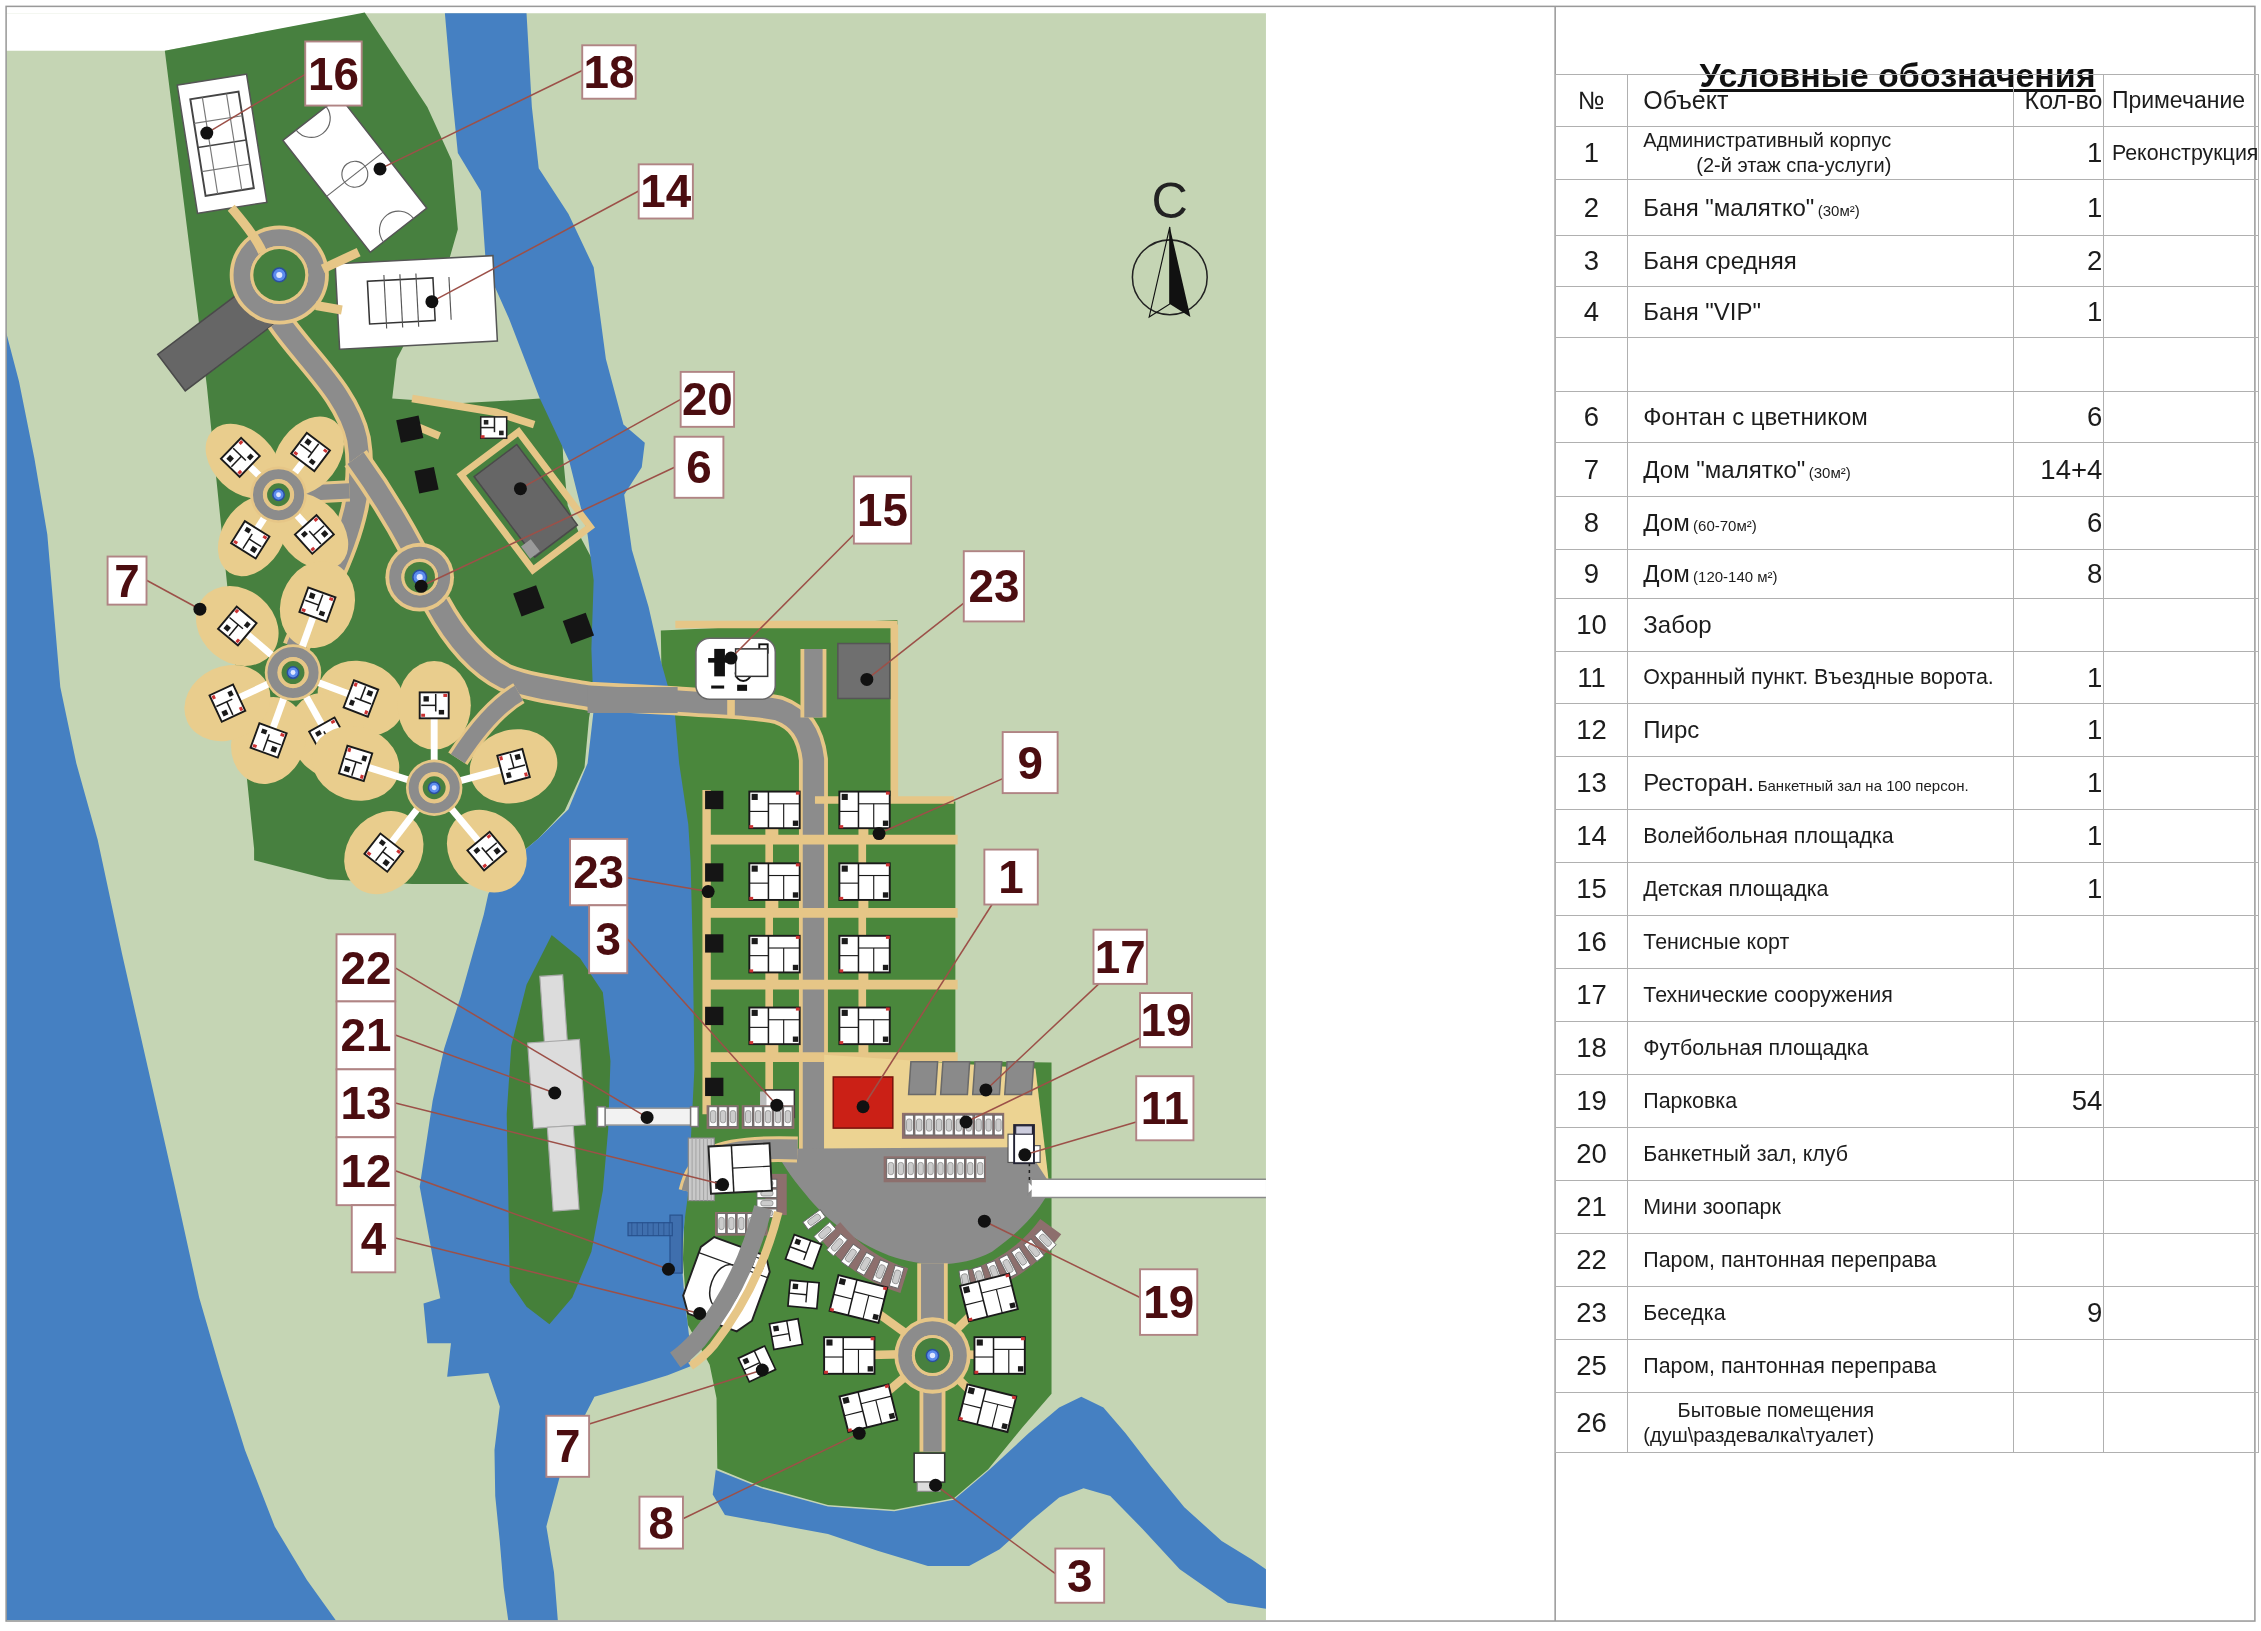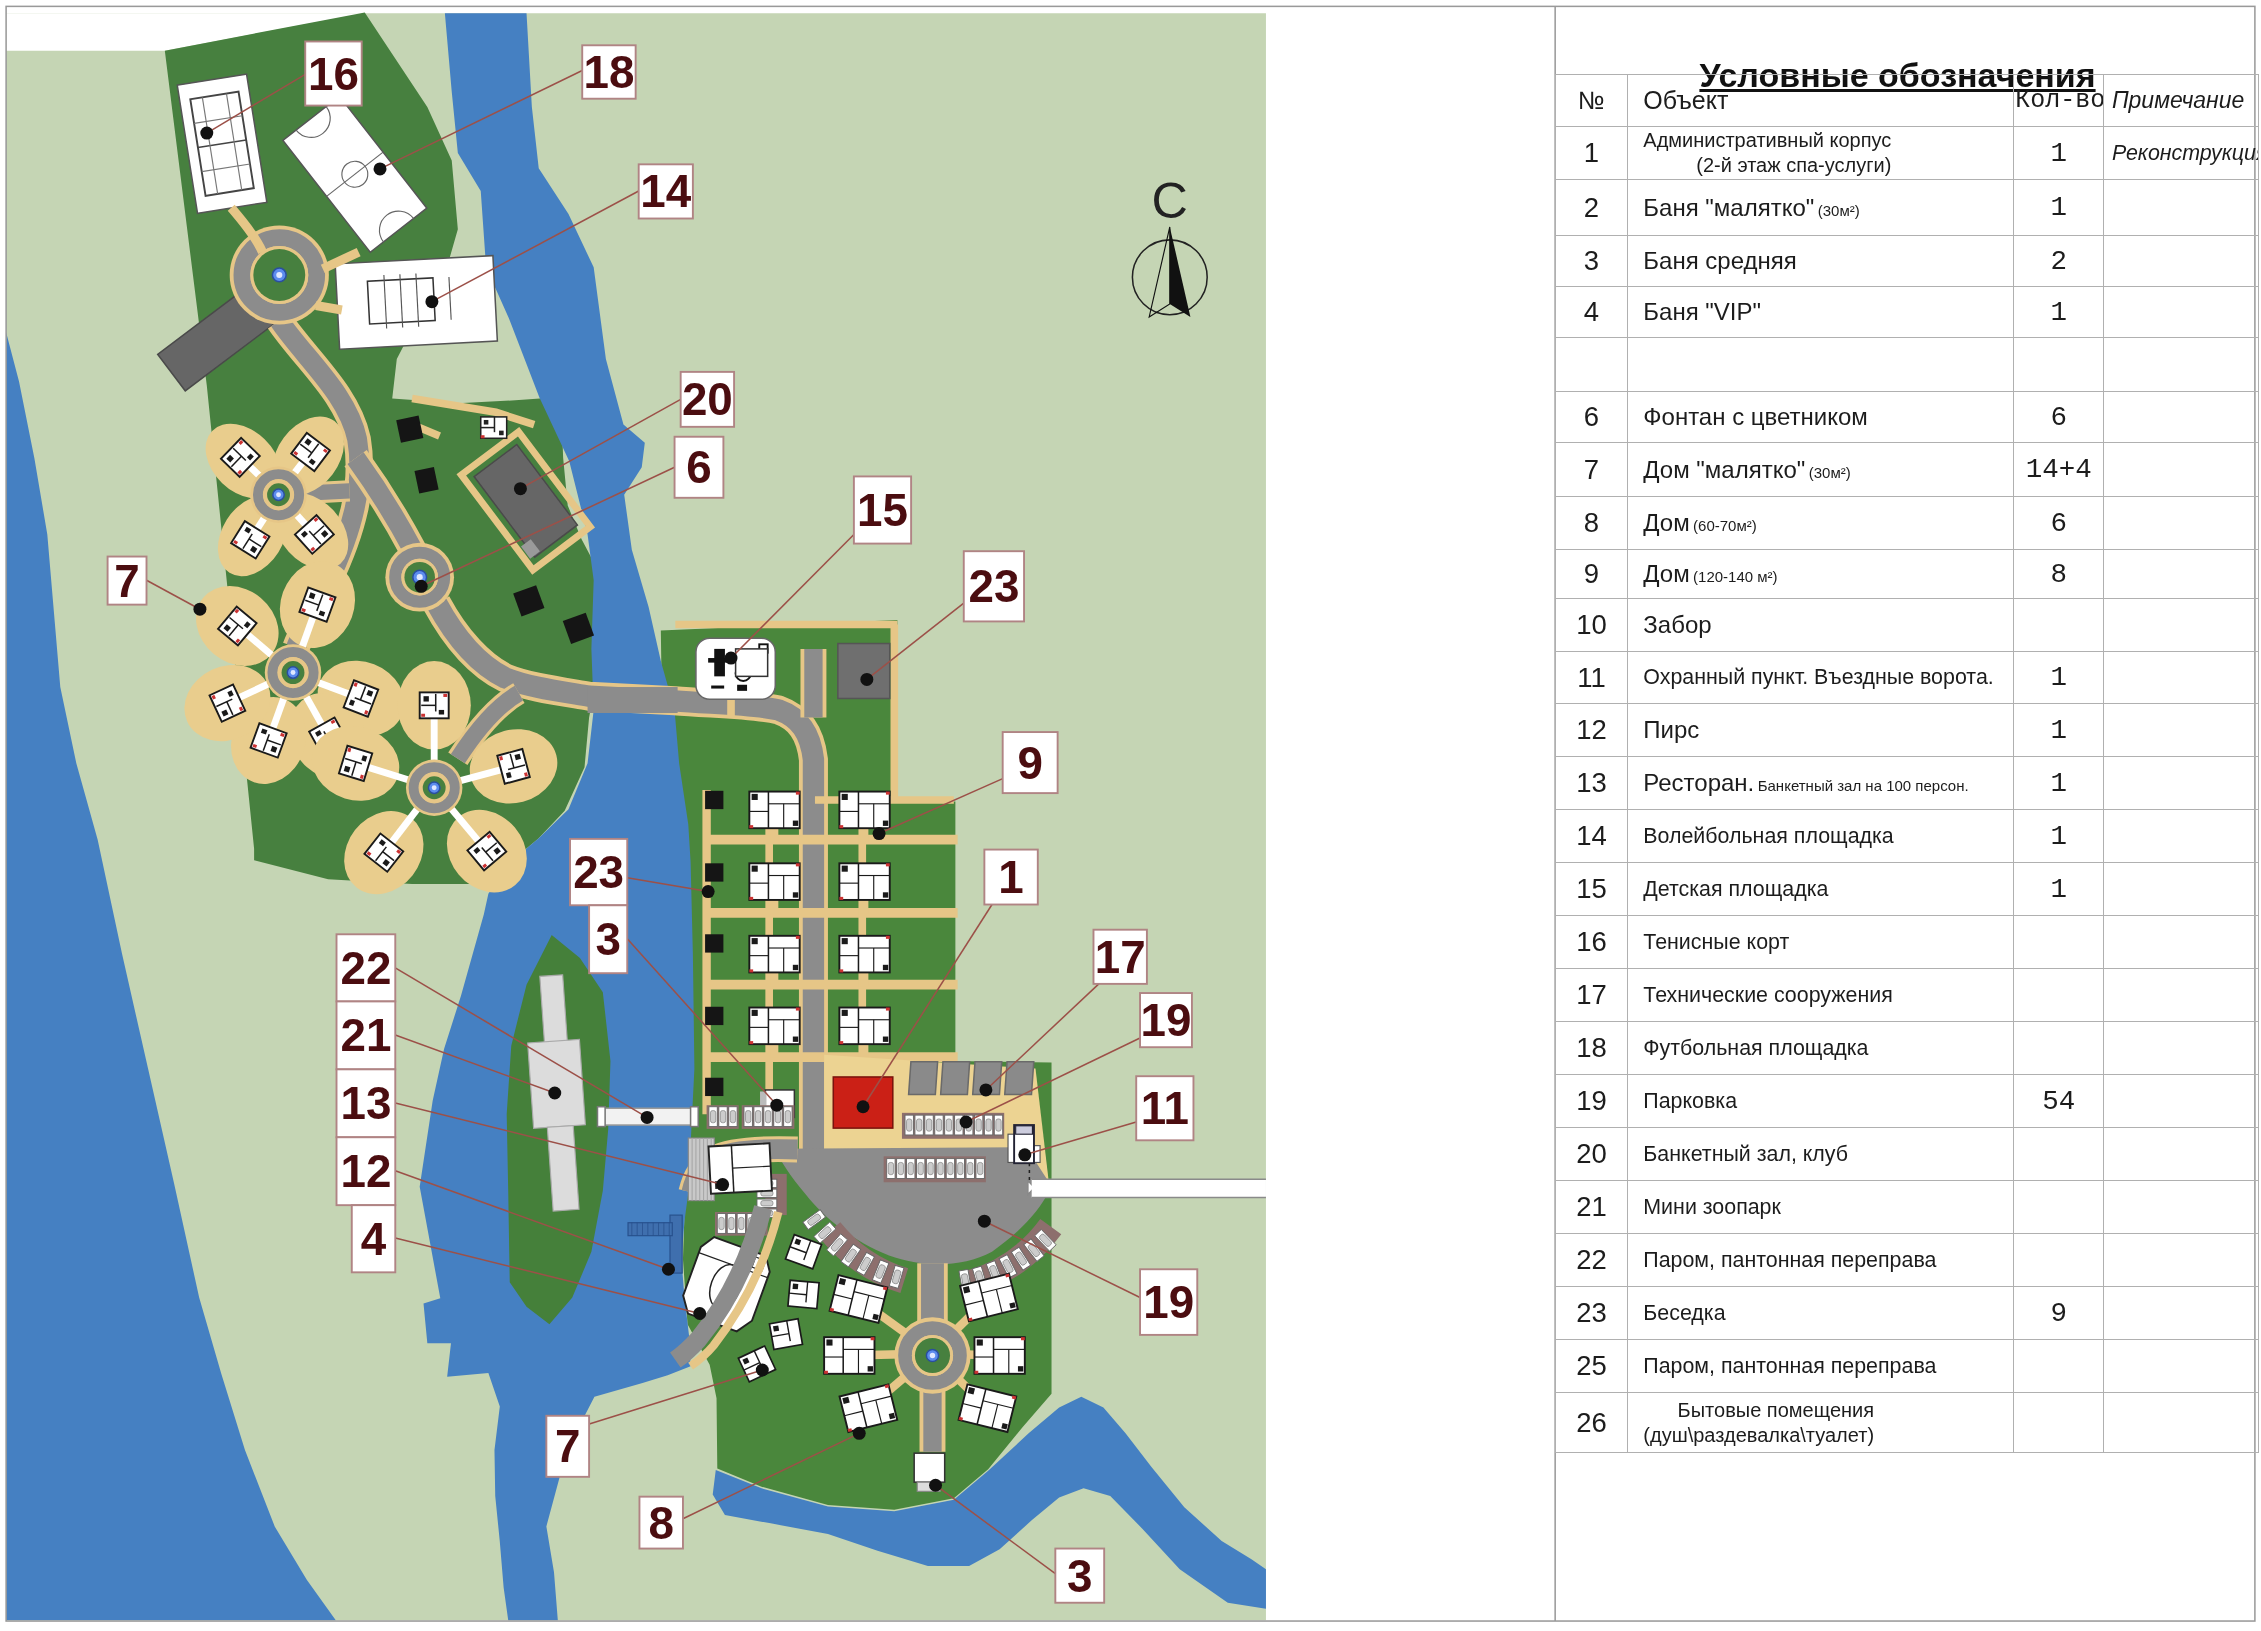--- a/index.html
+++ b/index.html
@@ -1,22 +1,22 @@
 <!DOCTYPE html>
 <html style="font-size:12.2px"><head><meta charset="utf-8">
 <style>
   html,body{margin:0;padding:0;background:#fff;}
   #sheet{position:relative;width:2261px;height:1632px;background:#fff;font-family:"Liberation Sans",sans-serif;overflow:hidden;}
   #map{position:absolute;left:0;top:0;}
   #legend{position:absolute;left:1555px;top:74px;width:685px;border-collapse:collapse;table-layout:fixed;}
   #legend td{border:1.5px solid #b0b0b0;color:#1c1c1c;overflow:hidden;white-space:nowrap;}
   td.c1{width:69px;text-align:center;font-size:27.5px;}
   td.c2{width:369px;padding-left:15.3px;}
-  td.c3{width:87px;text-align:center;font-size:27.5px;font-family:Liberation Mono, monospace;}
-  td.c4{width:145px;padding-left:7.6px;font-size:21.4px;font-style:italic;}
+  td.c3{width:87px;text-align:right;font-size:27.5px;}
+  td.c4{width:145px;padding-left:7.6px;font-size:21.4px;}
   .o{font-size:24px;} .m{font-size:21.4px;} .s{font-size:15px;}
   .s2{font-size:20px;line-height:1.25;display:inline-block;vertical-align:middle;text-align:right;}
   #ltitle{position:absolute;left:1555px;top:12.2px;width:685px;text-align:center;font-size:34px;font-weight:bold;text-decoration:underline;color:#111;margin-top:44px;}
   #btitle{position:absolute;left:1572px;top:1545px;width:672px;text-align:center;font-size:43px;color:#2e2e2e;}
 </style></head>
 <body>
 <div id="sheet">
 
 <svg id="map" width="2261" height="1632" viewBox="0 0 2963 2138">
 

